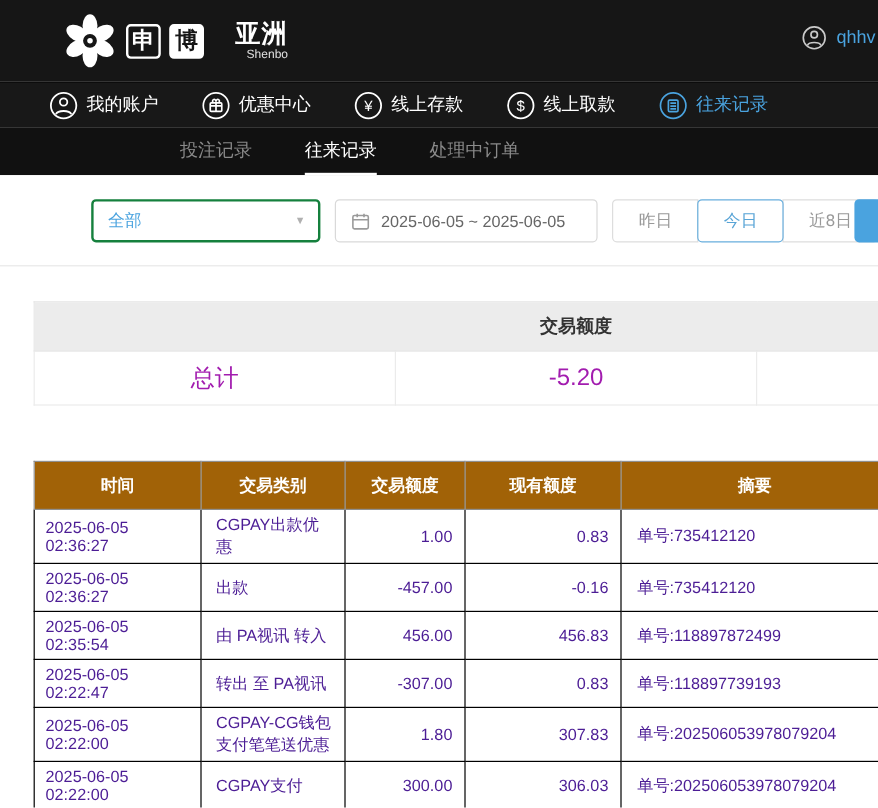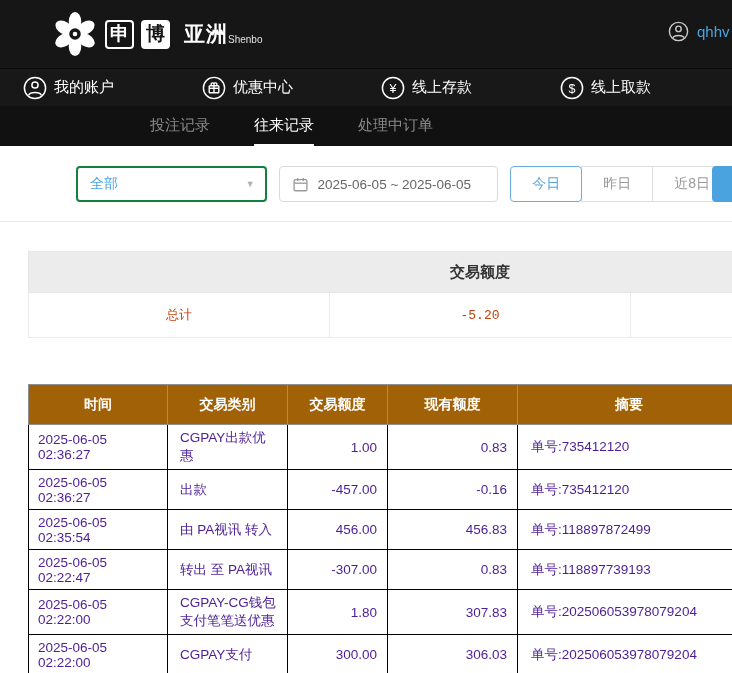--- a/index.html
+++ b/index.html
@@ -8,29 +8,29 @@
   .stage { position:relative; width:732px; height:673px; overflow:hidden; }
 
   
   .topbar { height:68px; background:#161616; display:flex; align-items:center; position:relative; }
   .logo { display:flex; align-items:center; gap:7px; margin-left:52px; }
   .flower { display:block; }
   .lbox { width:29px; height:29px; display:flex; align-items:center; justify-content:center;
           font-size:19px; font-weight:bold; border:2px solid #fff; border-radius:4px; }
   .lbox1 { color:#fff; background:transparent; }
   .lbox2 { color:#161616; background:#fff; }
-  .region-wrap { display:flex; flex-direction:row; align-items:flex-end; margin-left:7px; }
+  .region-wrap { display:flex; flex-direction:column; align-items:flex-end; margin-left:19px; }
   .region { color:#fff; font-size:21px; font-weight:bold; letter-spacing:1px; line-height:22px; }
   .sub { color:#e0e0e0; font-size:10px; line-height:11px; }
   .userbox { position:absolute; left:668px; top:21px; display:flex; align-items:center; gap:8px;
              color:#4aa3df; font-size:15px; white-space:nowrap; cursor:pointer; }
 
   
   .navbar { height:38px; background:#181818; border-top:1px solid #0a0a0a;
-            display:flex; align-items:center; gap:88px; padding-left:23px; }
+            display:flex; align-items:center; gap:36px; padding-left:41px; }
   .nav-item { display:flex; align-items:center; gap:7px; color:#fff; font-size:15px;
               white-space:nowrap; cursor:pointer; }
   .nav-item.active { color:#4aa3df; }
   .nav-icon { width:24px; height:24px; flex:0 0 24px; }
   .nav-icon svg { display:block; }
 
   
   .tabsbar { height:40px; background:#111; display:flex; justify-content:flex-start; gap:44px;
              padding-left:150px; }
   .tab { color:#8a8a8a; font-size:15px; display:flex; align-items:center; height:100%;
@@ -54,22 +54,22 @@
   .qbtn:last-child { border-radius:0 4px 4px 0; }
   .qbtn.active { border:1px solid #68aedd; color:#58a4d6; border-radius:4px; position:relative; z-index:1; }
   .go-btn { position:absolute; left:712px; top:20px; width:58px; height:36px; background:#4aa3df;
             border:none; border-radius:4px; cursor:pointer; }
 
   
   .summary-wrap { margin:29px 0 0 28px; }
   .summary-table { border-collapse:collapse; width:904px; table-layout:fixed; }
   .summary-table th { background:#ececec; height:41px; font-size:15px; font-weight:bold;
                       color:#333; text-align:center; border:1px solid #e6e6e6; }
-  .summary-table td { height:45px; text-align:center; font-size:13px; color:#c2410c;
-                      border:1px solid #ebebeb; background:#fff;font-family:Liberation Mono, monospace; }
+  .summary-table td { height:45px; text-align:center; font-size:20px; color:#a21caf;
+                      border:1px solid #ebebeb; background:#fff; }
 
   
   .main-wrap { margin:46px 0 0 28px; }
   .main-table { border-collapse:collapse; width:712px; table-layout:fixed; font-size:13.5px; }
   .main-table th { background:#a16207; color:#fff; height:40px; font-size:14px;
                    font-weight:bold; text-align:center; border:1px solid #8f8f8f; }
   .main-table td { border:1px solid #000000; height:40px; padding:4px 10px; color:#4c1d95;
                    background:#fff; }
   .main-table td.c-time { padding-left:9px; }
   .main-table td.c-type { padding-left:12px; }
@@ -181,22 +181,22 @@
     <div class="date-box">
       <svg width="17" height="17" viewBox="0 0 18 18" fill="none" stroke="#9a9a9a" stroke-width="1.4">
         <rect x="2.2" y="3.8" width="13.6" height="11.8" rx="1.4"></rect>
         <line x1="2.2" y1="7.6" x2="15.8" y2="7.6"></line>
         <line x1="6" y1="2.2" x2="6" y2="5.4"></line>
         <line x1="12" y1="2.2" x2="12" y2="5.4"></line>
       </svg>
       <span>2025-06-05 ~ 2025-06-05</span>
     </div>
     <div class="btn-group">
+      <button class="qbtn">昨日</button>
       <button class="qbtn active">今日</button>
-      <button class="qbtn">昨日</button>
       <button class="qbtn">近8日</button>
     </div>
     <button class="go-btn"></button>
   </div>
 
   <div class="summary-wrap">
     <table class="summary-table">
       <thead>
         <tr>
           <th colspan="3">交易额度</th>

